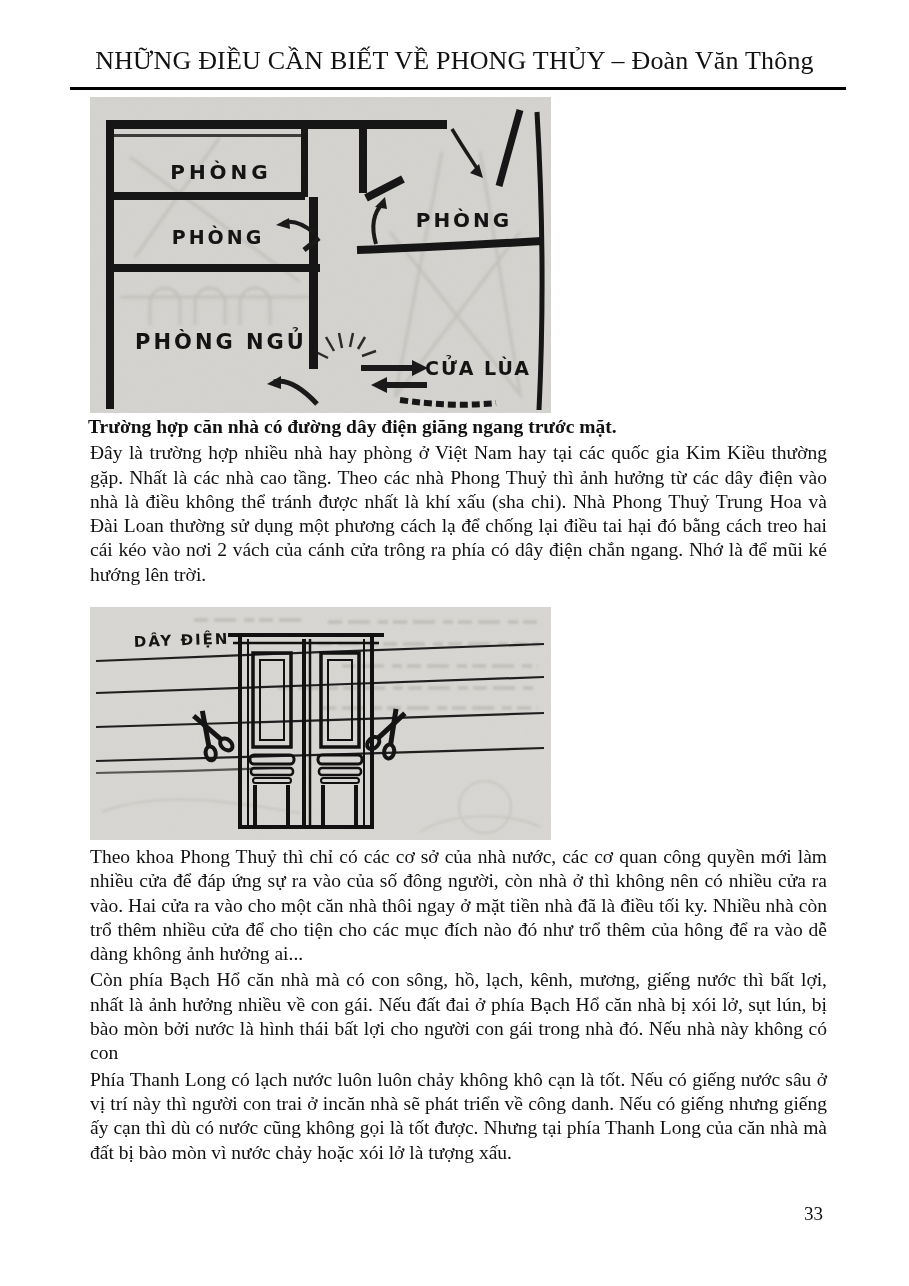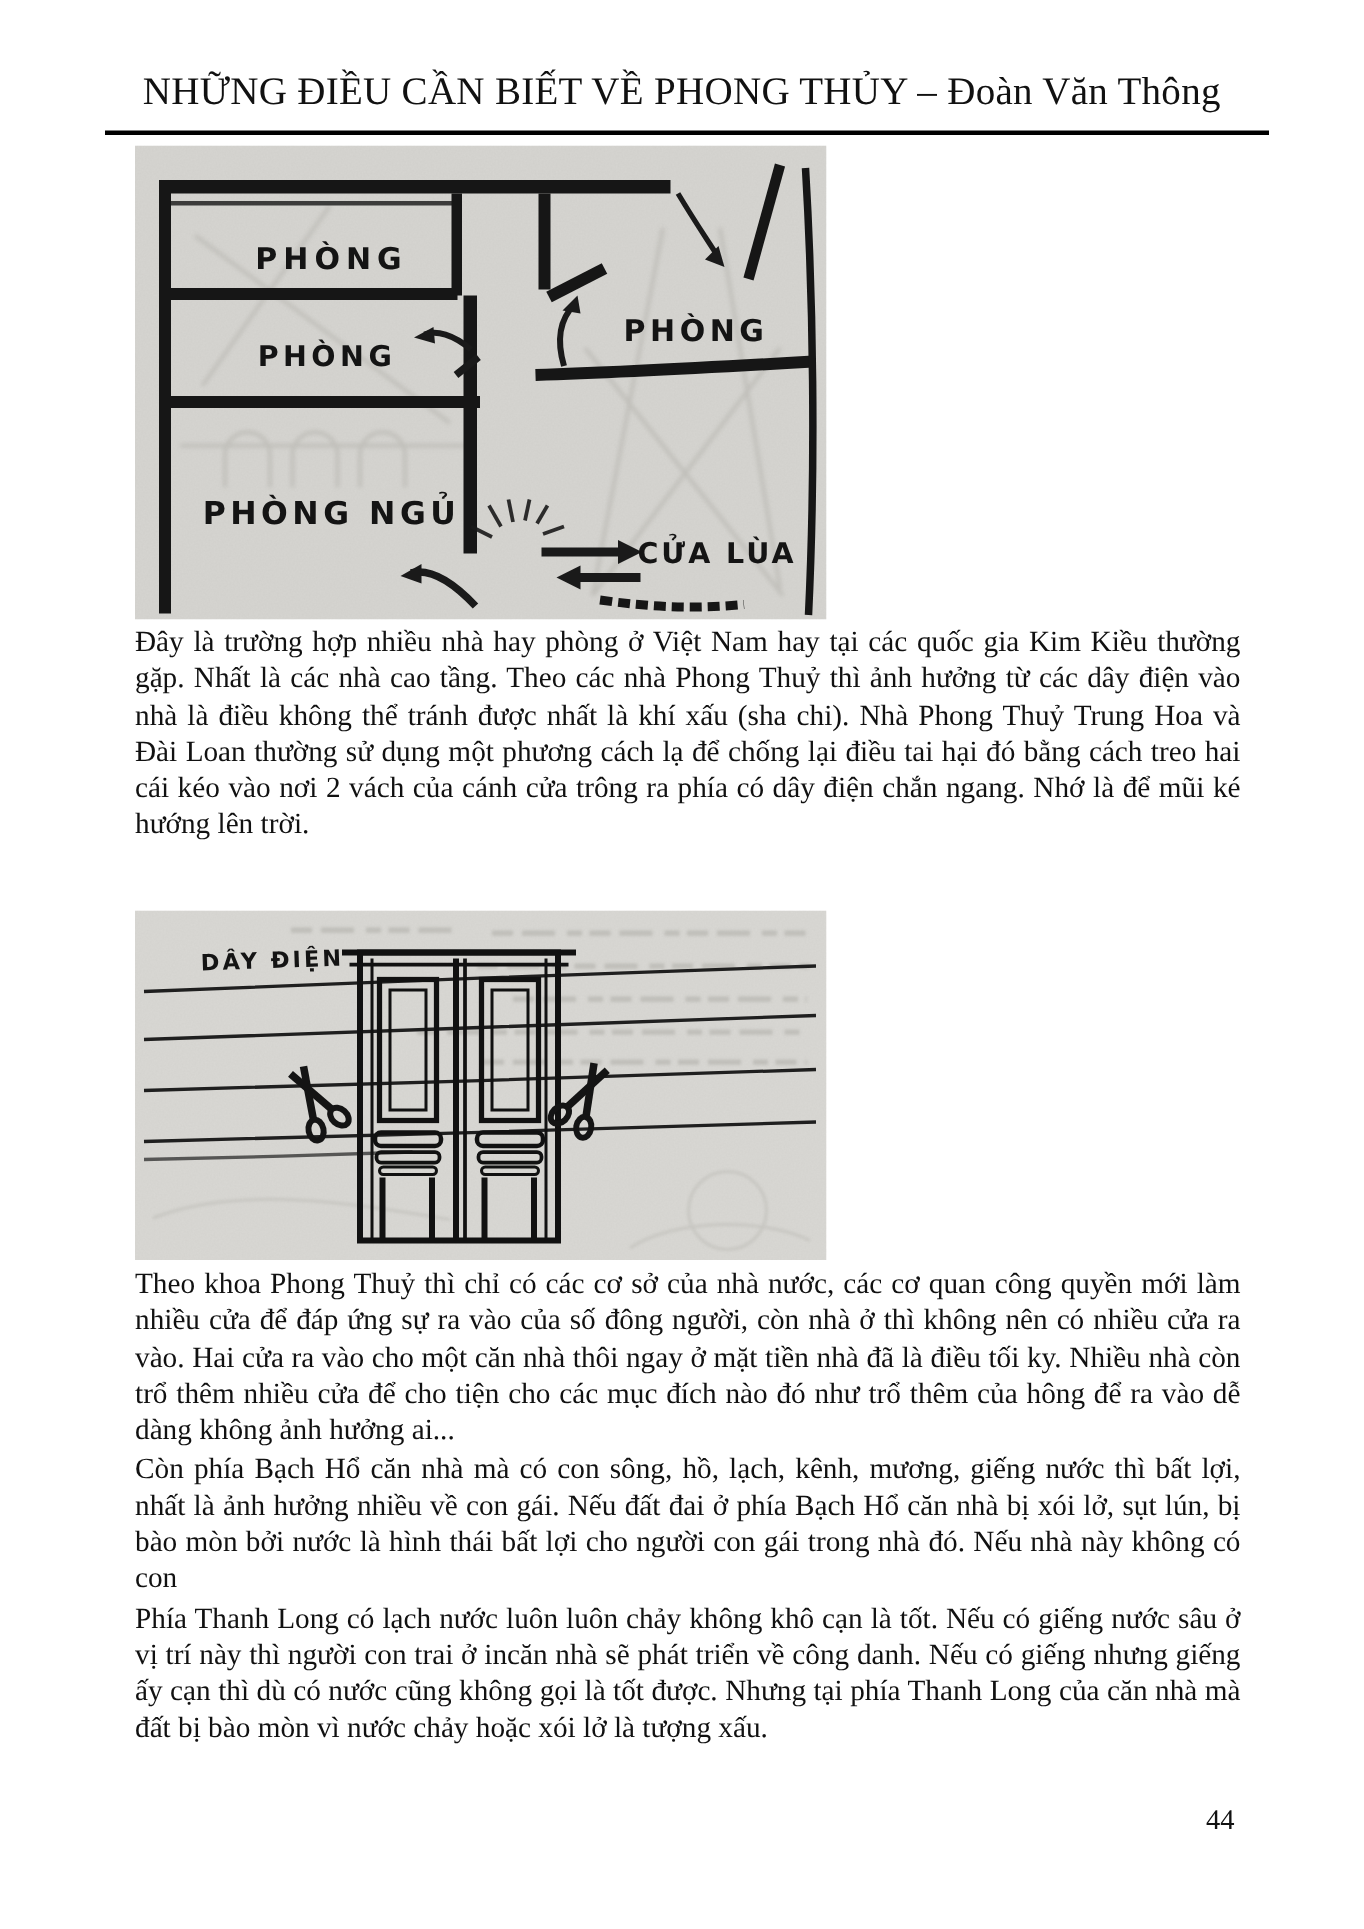--- a/index.html
+++ b/index.html
@@ -107,20 +107,21 @@
 
   <text class="figlabel" x="131" y="82" font-size="20" letter-spacing="4" text-anchor="middle">PHÒNG</text>
   <text class="figlabel" x="128" y="147" font-size="19" letter-spacing="3" text-anchor="middle">PHÒNG</text>
   <text class="figlabel" x="131" y="252" font-size="21" letter-spacing="3" text-anchor="middle">PHÒNG NGỦ</text>
   <text class="figlabel" x="374" y="130" font-size="20" letter-spacing="3" text-anchor="middle">PHÒNG</text>
   <text class="figlabel" x="388" y="278" font-size="19" letter-spacing="2" text-anchor="middle">CỬA LÙA</text>
 </svg>
 </div>
 
 <div class="textblock" id="block-a">
+  <div class="shead">Trường hợp căn nhà có đường dây điện giăng ngang trước mặt.</div>
   <p class="para">Đây là trường hợp nhiều nhà hay phòng ở Việt Nam hay tại các quốc gia Kim Kiều thường gặp. Nhất là các nhà cao tầng. Theo các nhà Phong Thuỷ thì ảnh hưởng từ các dây điện vào nhà là điều không thể tránh được nhất là khí xấu (sha chi). Nhà Phong Thuỷ Trung Hoa và Đài Loan thường sử dụng một phương cách lạ để chống lại điều tai hại đó bằng cách treo hai cái kéo vào nơi 2 vách của cánh cửa trông ra phía có dây điện chắn ngang. Nhớ là để mũi ké hướng lên trời.</p>
 </div>
 
 <div class="fig" id="fig2">
 <svg viewBox="0 0 461 233" width="461" height="233" xmlns="http://www.w3.org/2000/svg">
   <defs>
     <filter id="g2" x="0" y="0" width="100%" height="100%">
       <feTurbulence type="fractalNoise" baseFrequency="0.85" numOctaves="2" stitchTiles="stitch"></feTurbulence>
       <feColorMatrix type="matrix" values="0 0 0 0 0.46  0 0 0 0 0.45  0 0 0 0 0.43  0 0 0 0.15 0"></feColorMatrix>
     </filter>
@@ -193,13 +194,13 @@
   </g>
 </svg>
 </div>
 
 <div class="textblock" id="block-c">
   <p class="para">Theo khoa Phong Thuỷ thì chỉ có các cơ sở của nhà nước, các cơ quan công quyền mới làm nhiều cửa để đáp ứng sự ra vào của số đông người, còn nhà ở thì không nên có nhiều cửa ra vào. Hai cửa ra vào cho một căn nhà thôi ngay ở mặt tiền nhà đã là điều tối ky. Nhiều nhà còn trổ thêm nhiều cửa để cho tiện cho các mục đích nào đó như trổ thêm của hông để ra vào dễ dàng không ảnh hưởng ai...</p>
   <p class="para">Còn phía Bạch Hổ căn nhà mà có con sông, hồ, lạch, kênh, mương, giếng nước thì bất lợi, nhất là ảnh hưởng nhiều về con gái. Nếu đất đai ở phía Bạch Hổ căn nhà bị xói lở, sụt lún, bị bào mòn bởi nước là hình thái bất lợi cho người con gái trong nhà đó. Nếu nhà này không có con</p>
   <p class="para">Phía Thanh Long có lạch nước luôn luôn chảy không khô cạn là tốt. Nếu có giếng nước sâu ở vị trí này thì người con trai ở incăn nhà sẽ phát triển về công danh. Nếu có giếng nhưng giếng ấy cạn thì dù có nước cũng không gọi là tốt được. Nhưng tại phía Thanh Long của căn nhà mà đất bị bào mòn vì nước chảy hoặc xói lở là tượng xấu.</p>
 </div>
 
-<div class="pagenum">44</div>
+<div class="pagenum">33</div>
 
 </body></html>

